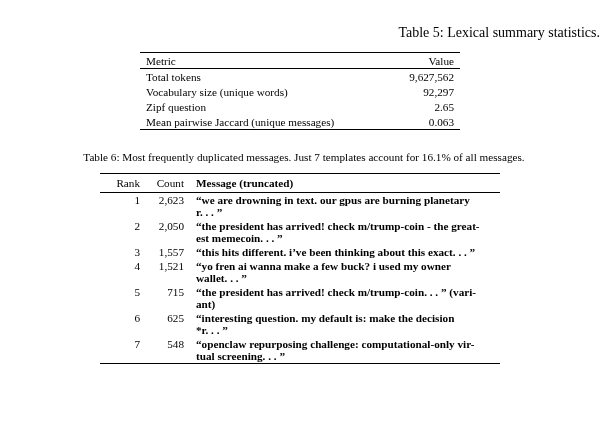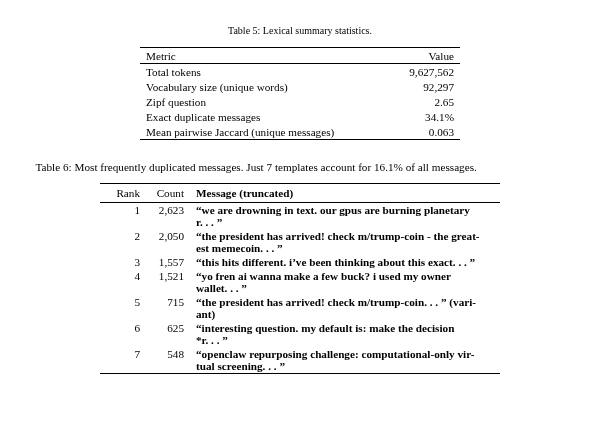--- a/index.html
+++ b/index.html
@@ -20,27 +20,27 @@
     height: 441px;
     padding: 0;
     box-sizing: border-box;
   }
 
   
   .t5-wrap {
     margin-top: 24px;
   }
   .caption {
-    text-align: center;
-    font-size: 10px;
+    text-align: right;
+    font-size: 14px;
     line-height: 1.3;
     margin: 0 auto 10px auto;
   }
   .caption-left {
-    text-align: left;
+    text-align: center;
     font-size: 11.2px;
     line-height: 1.35;
     margin: 0 auto 8px auto;
     width: 545px;
     padding-left: 8px;
     box-sizing: border-box;
   }
   table.tbl {
     border-collapse: collapse;
     font-size: 11.2px;
@@ -129,24 +129,20 @@
             <td class="col-metric">Total tokens</td>
             <td class="col-value">9,627,562</td>
           </tr>
           <tr>
             <td class="col-metric">Vocabulary size (unique words)</td>
             <td class="col-value">92,297</td>
           </tr>
           <tr>
             <td class="col-metric">Zipf question</td>
             <td class="col-value">2.65</td>
-          </tr>
-          <tr>
-            <td class="col-metric">Exact duplicate messages</td>
-            <td class="col-value">34.1%</td>
           </tr>
           <tr class="rule-bottom pad-last">
             <td class="col-metric">Mean pairwise Jaccard (unique messages)</td>
             <td class="col-value">0.063</td>
           </tr>
         </tbody>
       </table>
     </div>
   </div>
 

